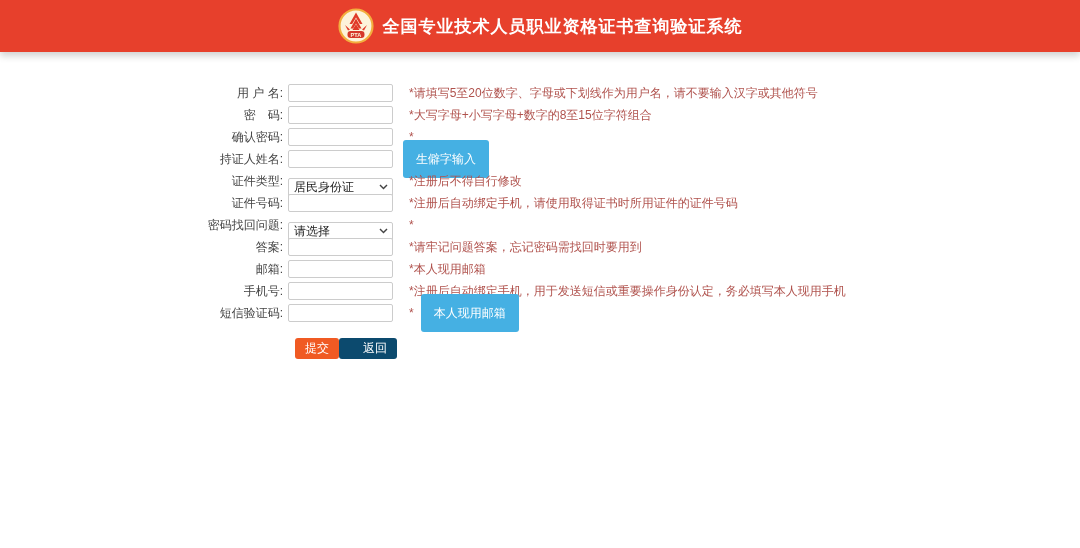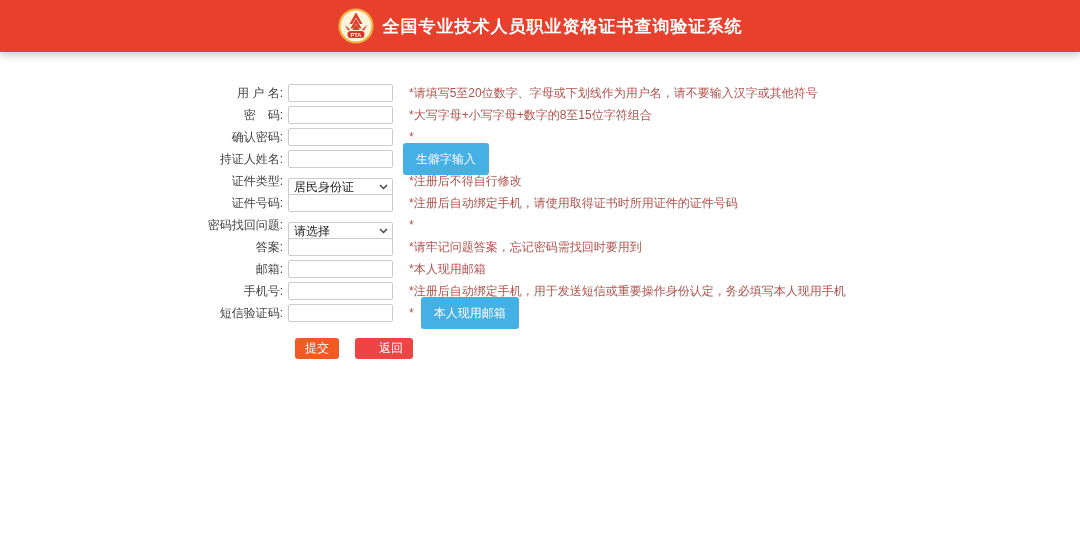--- a/index.html
+++ b/index.html
@@ -36,32 +36,32 @@
     width: 105px; height: 19px; flex: none;
     border: 1px solid #cccccc; border-radius: 2px;
     margin-left: 5px; padding: 0 4px 0 5px;
     display: flex; align-items: center; justify-content: space-between;
     color: #222; cursor: pointer; background: #fff; margin-top: 12px;
   }
   .chev { flex: none; }
   .hint { color: #b0524d; margin-left: 16px; white-space: nowrap; }
   .btn-blue {
     background: #45b0e3; color: #ffffff; border: none; border-radius: 3px;
-    height: 32px; padding: 0 13px; font-size: 12px; cursor: pointer;
+    height: 38px; padding: 0 13px; font-size: 12px; cursor: pointer;
     margin-left: 10px; font-family: "Liberation Sans", sans-serif;
   }
   .btn-blue.sms { margin-left: 7px; }
-  .actions { display: flex; gap: 16px; margin: 14px 0 0 295px; }
+  .actions { display: flex; gap: 0; margin: 14px 0 0 295px; }
   .btn-submit, .btn-back {
     border: none; border-radius: 3px; height: 21px; padding: 0 10px;
     color: #ffffff; font-size: 12px; cursor: pointer;
     font-family: "Liberation Sans", sans-serif;
   }
   .btn-submit { background: #f05a23; }
-  .btn-back { background: #ef4444; padding-left: 24px; }
+  .btn-back { background: #0c4a6e; padding-left: 24px; }
 </style>
 </head>
 <body>
 
 <div class="header">
   <svg class="logo" width="36" height="36" viewBox="0 0 36 36">
     <circle cx="18" cy="18" r="16.5" fill="#fdf3da" stroke="#f3ae3e" stroke-width="2.2"></circle>
     <path d="M18 4.5 L24.5 16 L21.8 16 L18 9.5 L14.2 16 L11.5 16 Z" fill="#e03a28"></path>
     <path d="M18 10.5 L23.5 20.5 L20.8 20.5 L18 15.5 L15.2 20.5 L12.5 20.5 Z" fill="#e03a28"></path>
     <path d="M18 16 L21.5 22 L14.5 22 Z" fill="#e03a28"></path>

